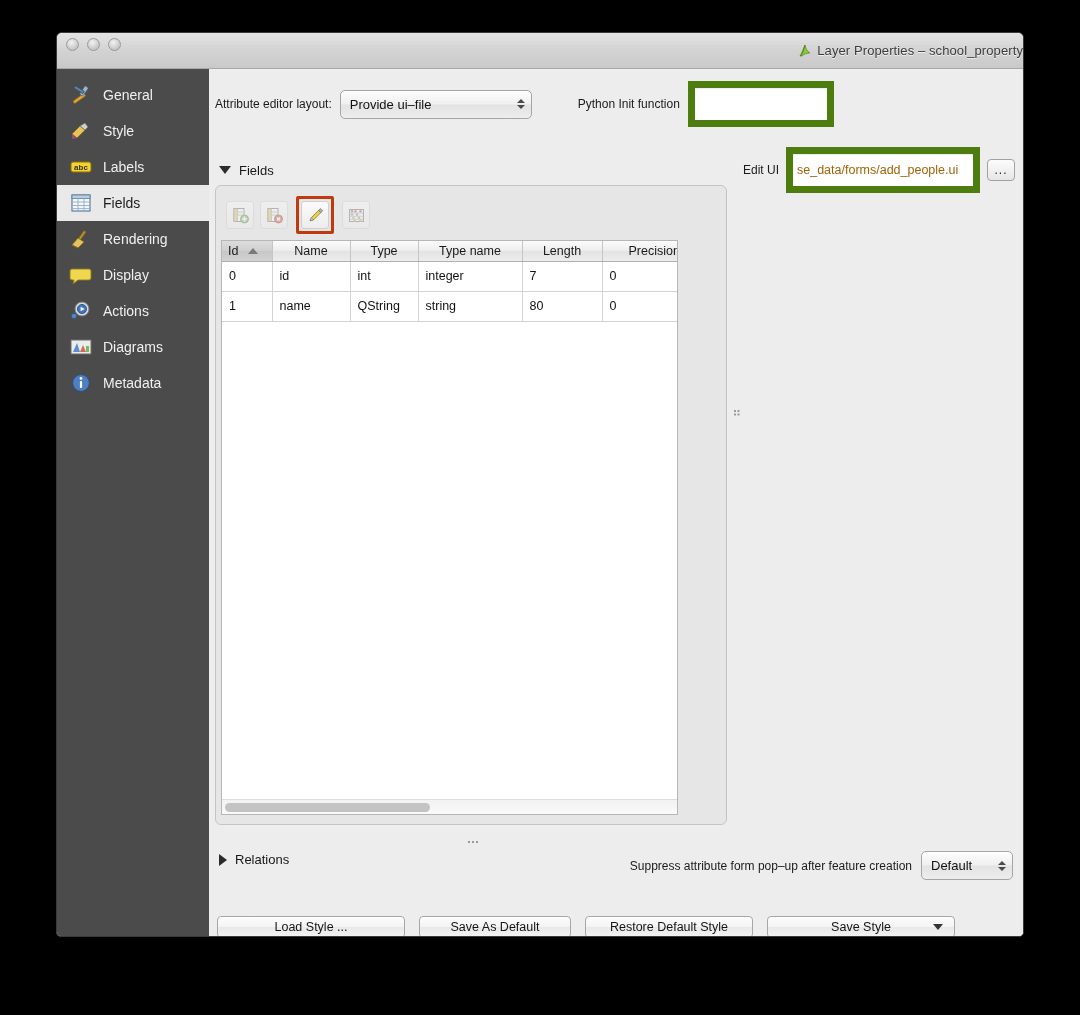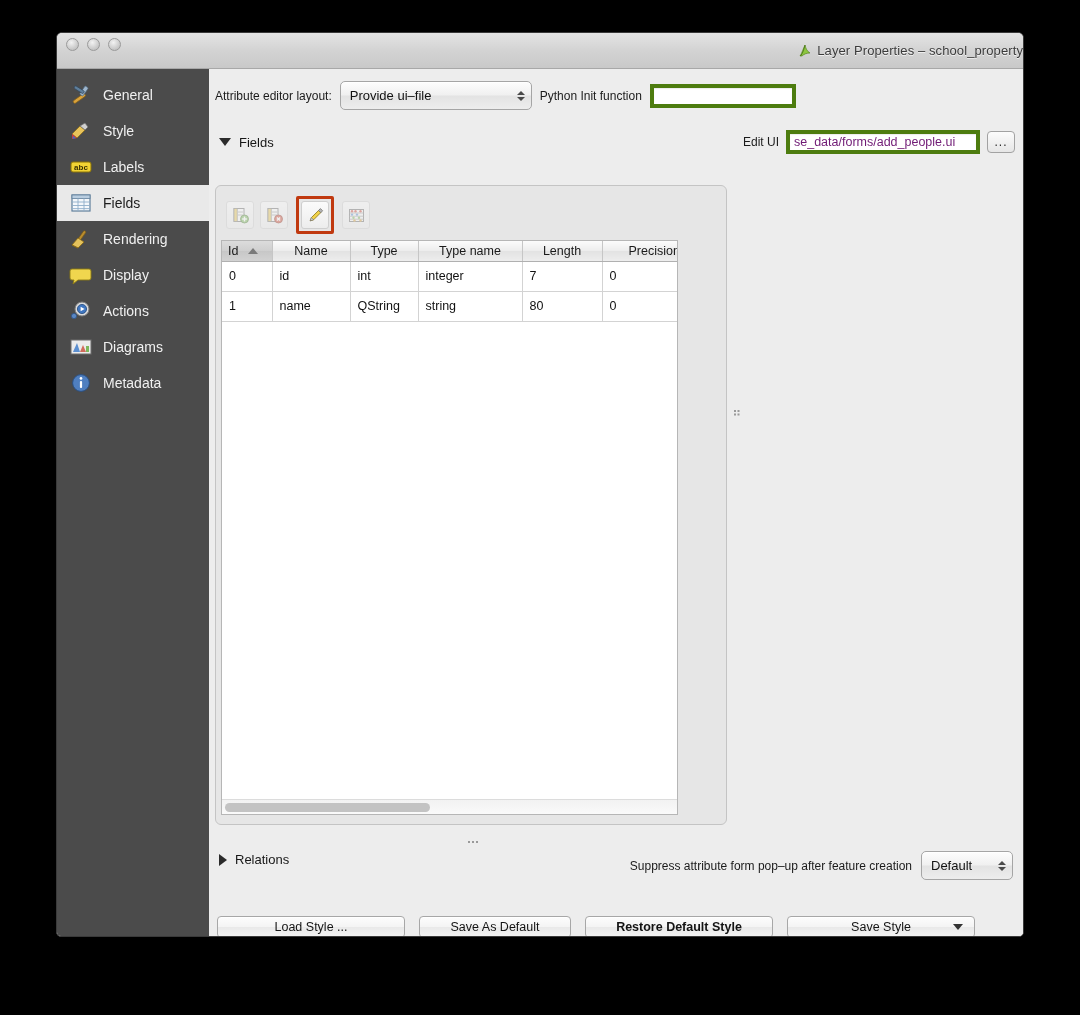--- a/index.html
+++ b/index.html
@@ -92,22 +92,22 @@
   }
   .combo .arrows {
     position: absolute; right: 6px; top: 50%; transform: translateY(-50%);
     display: flex; flex-direction: column; gap: 2px; line-height: 0;
   }
   .tri-up, .tri-dn { width: 0; height: 0; border-left: 4px solid transparent; border-right: 4px solid transparent; }
   .tri-up { border-bottom: 4px solid #4a4a4a; }
   .tri-dn { border-top: 4px solid #4a4a4a; }
 
   .textfield {
-    height: 21px; border: 4px solid #4d7c0f; background: #ffffff;
-    font-size: 12.5px; color: #701a75; padding: 8px 4px;
+    height: 21px; border: 7px solid #4d7c0f; background: #ffffff;
+    font-size: 12.5px; color: #a16207; padding: 16px 4px;
     display: inline-flex; align-items: center;
     box-shadow: 0 1px 1px rgba(0,0,0,0.08) inset;
   }
 
   .dots-btn {
     width: 28px; height: 22px; border: 1px solid #a2a2a2; border-radius: 4px;
     background: linear-gradient(to bottom,#fcfcfc,#e6e6e6);
     font-size: 12px; color: #2a2a2a;
     display: inline-flex; align-items: center; justify-content: center;
     letter-spacing: 1px;
@@ -353,21 +353,21 @@
 
       <div class="top-row">
         <span class="lbl">Attribute editor layout:</span>
         <span class="combo" style="width:192px;">
           <span>Provide ui–file</span>
           <span class="arrows">
             <span class="tri-up"></span>
               <span class="tri-dn"></span>
           </span>
         </span>
-        <span class="lbl" style="">Python Init function</span>
+        <span class="lbl" style="margin-left:38px;">Python Init function</span>
         <span class="textfield" style="width:146px;" title=""></span>
       </div>
 
       <div style="display:flex; align-items:center; margin-top:20px;">
         <div class="disclosure">
           <span class="tri-open"></span>
           <span>Fields</span>
         </div>
         <div style="margin-left:auto; display:flex; align-items:center; gap:7px; padding-right:8px;">
           <span class="lbl">Edit UI</span>
@@ -523,21 +523,21 @@
           <span class="arrows">
             <span class="tri-up"></span>
               <span class="tri-dn"></span>
           </span>
         </span>
       </div>
 
       <div class="btn-row" style="top:847px; display:flex; gap:14px;">
         <span class="pbtn" style="width:188px;">Load Style ...</span>
         <span class="pbtn" style="width:152px;">Save As Default</span>
-        <span class="pbtn" style="width:188px;font-weight:bold;">Restore Default Style</span>
+        <span class="pbtn" style="width:168px;">Restore Default Style</span>
         <span class="pbtn" style="width:188px;">
           <span>Save Style</span>
           <span class="dd-tri"></span>
         </span>
       </div>
 
     </div>
   </div>
 </div>
 

